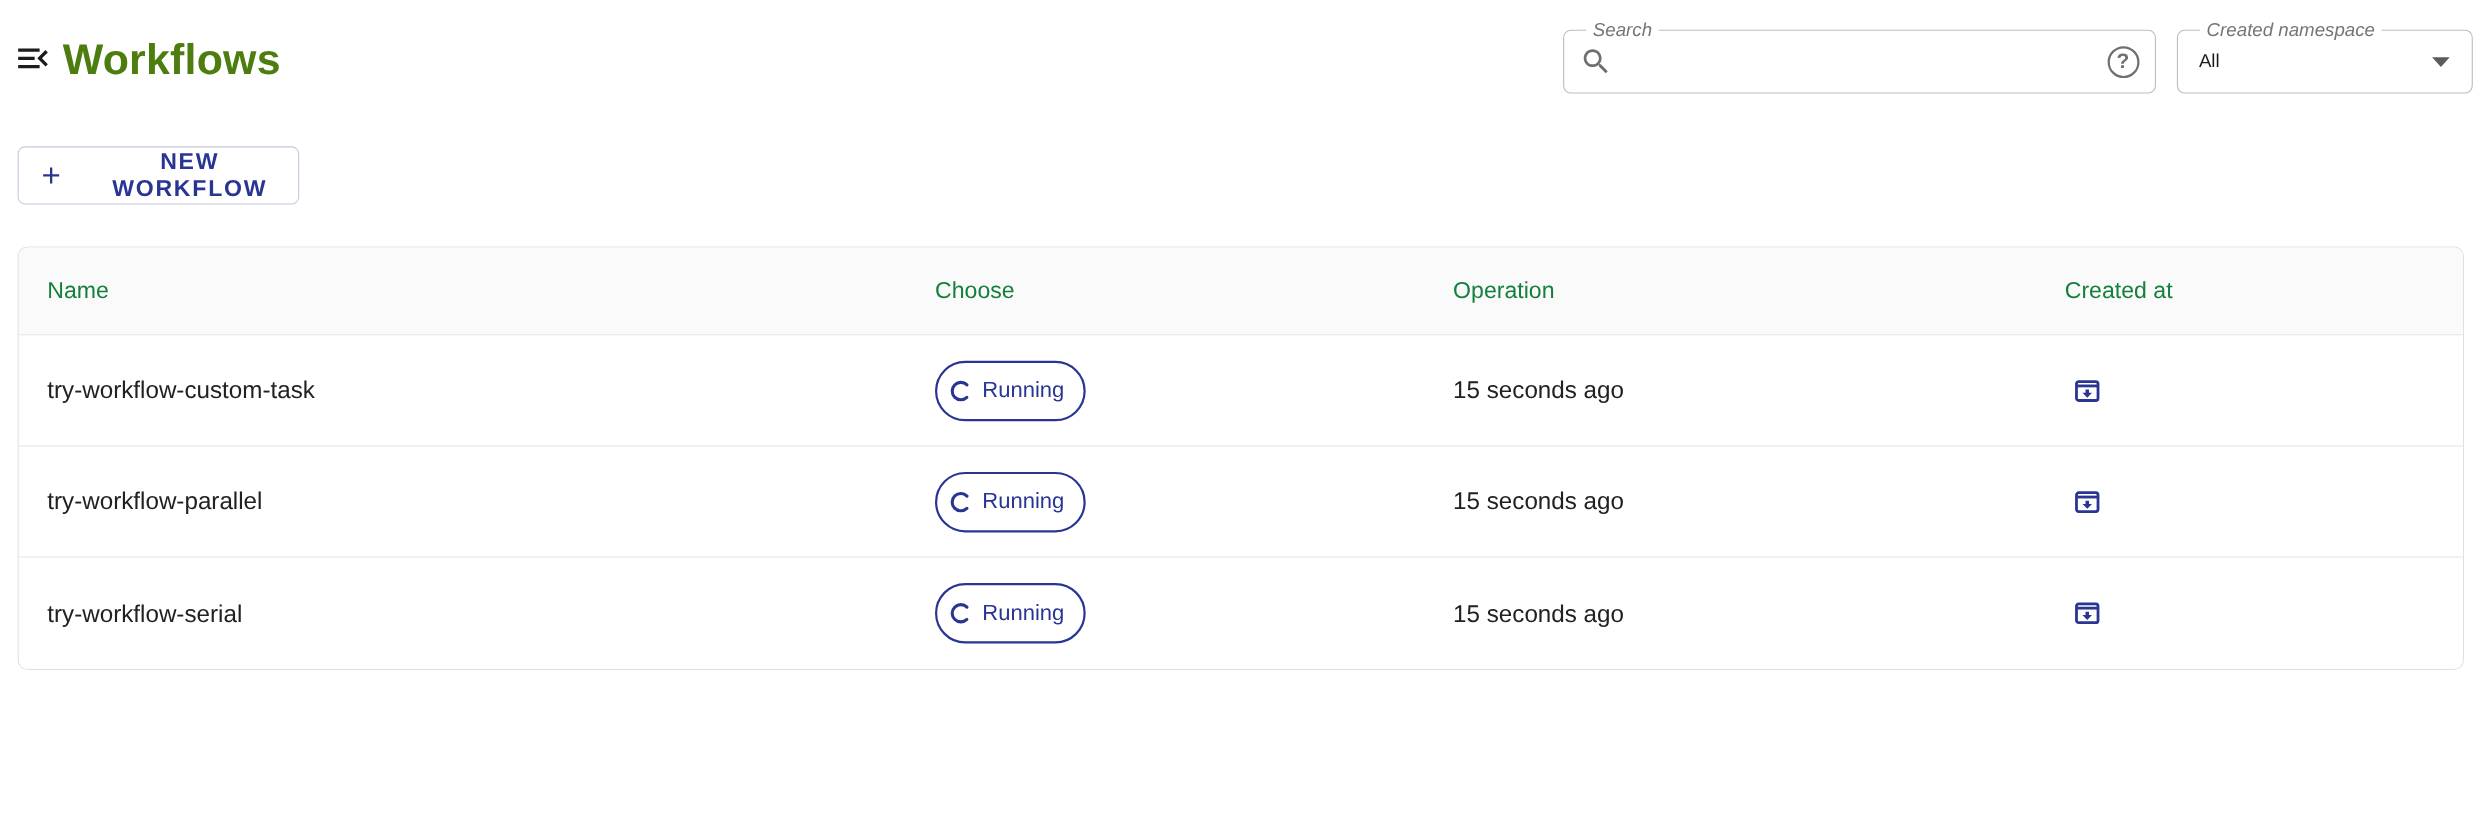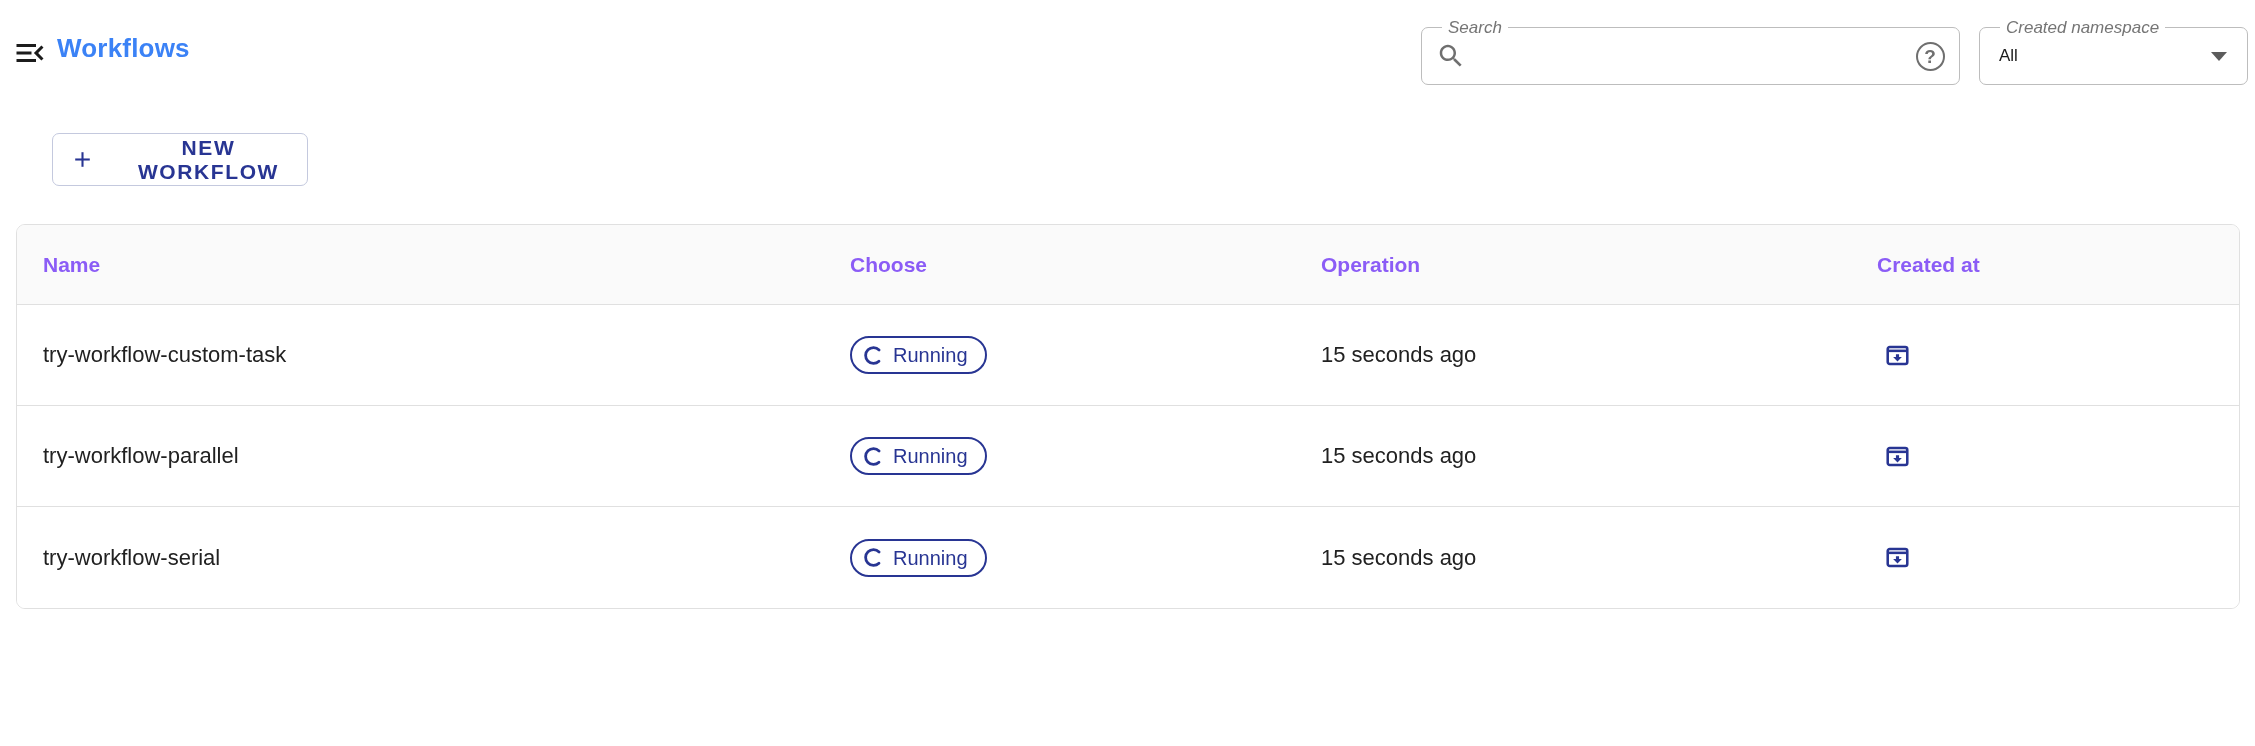--- a/index.html
+++ b/index.html
@@ -4,22 +4,22 @@
 <style>
   * { margin:0; padding:0; box-sizing:border-box; }
   html,body { width:2255px; height:746px; background:#ffffff;
               font-family:"Liberation Sans", sans-serif; color:#212121; overflow:hidden; }
   body { position:relative; }
 
   
   .menu-btn { position:absolute; left:10px; top:34px; width:40px; height:40px;
               border:none; background:transparent; cursor:pointer; display:flex;
               align-items:center; justify-content:center; }
-  .page-title { position:absolute; left:57px; top:33px; font-size:26px; font-weight:700;
-                color:#3b82f6; letter-spacing:0.2px; }
+  .page-title { position:absolute; left:57px; top:33px; font-size:39px; font-weight:700;
+                color:#4d7c0f; letter-spacing:0.2px; }
 
   .field { position:absolute; top:27px; height:58px; border:1px solid #bdbdbd;
            border-radius:7px; background:#fff; }
   .field .float-label { position:absolute; top:-10px; left:20px; background:#fff;
            padding:0 6px; font-size:17px; color:#757575; line-height:20px; white-space:nowrap;font-style:italic; }
 
   .search-field { left:1421px; width:539px; display:flex; align-items:center; padding:0 12px 0 14px; }
   .search-field input { flex:1; border:none; outline:none; font-size:23px; color:#212121;
            background:transparent; min-width:0; margin-left:10px; height:40px;
            font-family:"Liberation Sans", sans-serif; }
@@ -31,35 +31,35 @@
 
   .ns-field { left:1979px; width:269px; display:flex; align-items:center;
               padding:0 20px 0 19px; cursor:pointer; }
   .ns-value { font-size:17px; color:#1c1c1c; flex:1; }
   .caret { width:0; height:0; border-left:8px solid transparent; border-right:8px solid transparent;
            border-top:9px solid #5c5c5c; }
 
   
   .new-btn { position:absolute; left:16px; top:133px; width:256px; height:53px;
              border:1px solid #c4c9de; border-radius:7px; background:#fff; cursor:pointer;
-             display:flex; align-items:center; padding-left:17px; gap:15px;margin-left:36px; }
+             display:flex; align-items:center; padding-left:17px; gap:15px; }
   .new-btn .label { font-size:21px; font-weight:700; letter-spacing:1.6px; color:#283593; }
 
   
   .card { position:absolute; left:16px; top:224px; width:2224px; border:1px solid #e0e0e0;
           border-radius:9px; background:#fff; overflow:hidden; }
   .grid { display:grid; grid-template-columns:807px 471px 556px 1fr;
           padding-left:26px; align-items:center; }
   .thead { height:80px; background:#fafafa; border-bottom:1px solid #e0e0e0; }
-  .thead .th { font-size:21px; font-weight:700; color:#8b5cf6; }
+  .thead .th { font-size:21px; font-weight:400; color:#15803d; }
   .trow { height:101px; border-bottom:1px solid #e0e0e0; background:#fff; }
   .trow:last-child { border-bottom:none; }
   .cell { font-size:22px; color:#212121; }
 
-  .badge { display:inline-flex; align-items:center; gap:9px; height:38px;
+  .badge { display:inline-flex; align-items:center; gap:9px; height:55px;
            border:2px solid #283593; border-radius:50px; padding:0 17px 0 11px;
            color:#283593; font-size:20px; line-height:1; width:max-content; }
   .spinner { display:block; }
 
   .icon-btn { width:44px; height:44px; border:none; background:transparent; cursor:pointer;
               display:flex; align-items:center; justify-content:center; color:#283593;
               margin-left:-2px; }
 </style>
 </head>
 <body>

